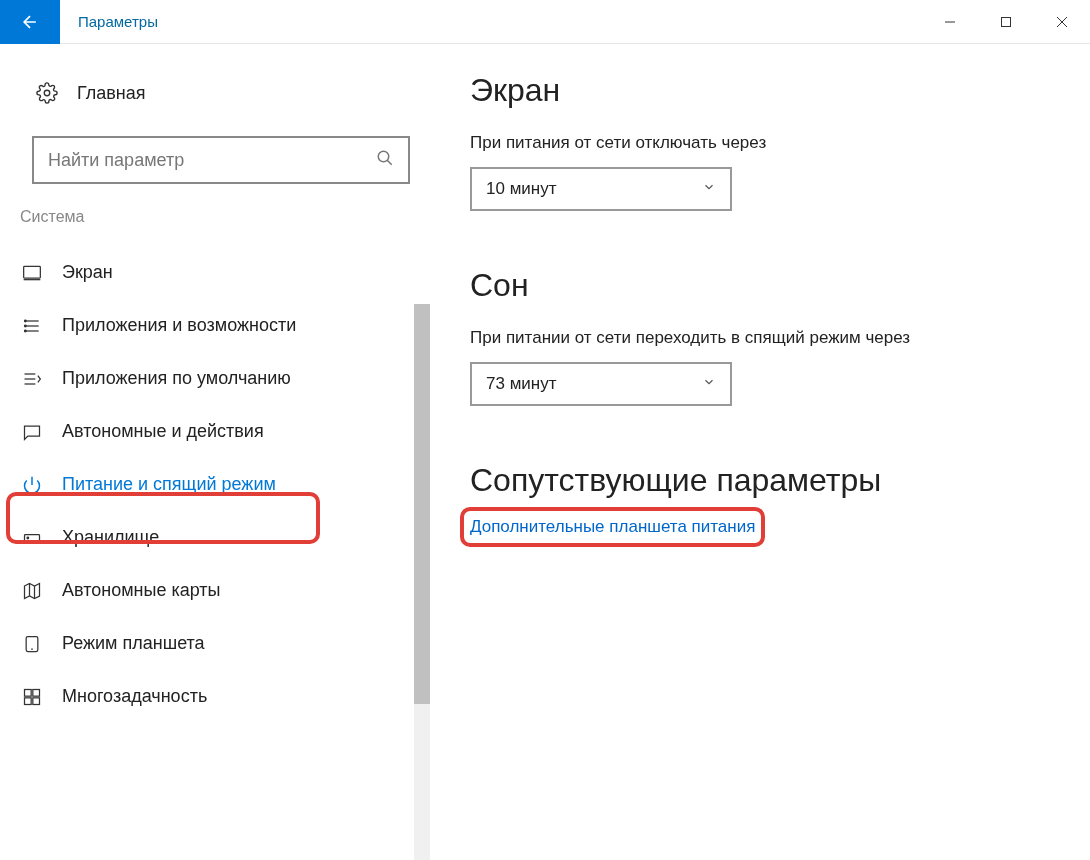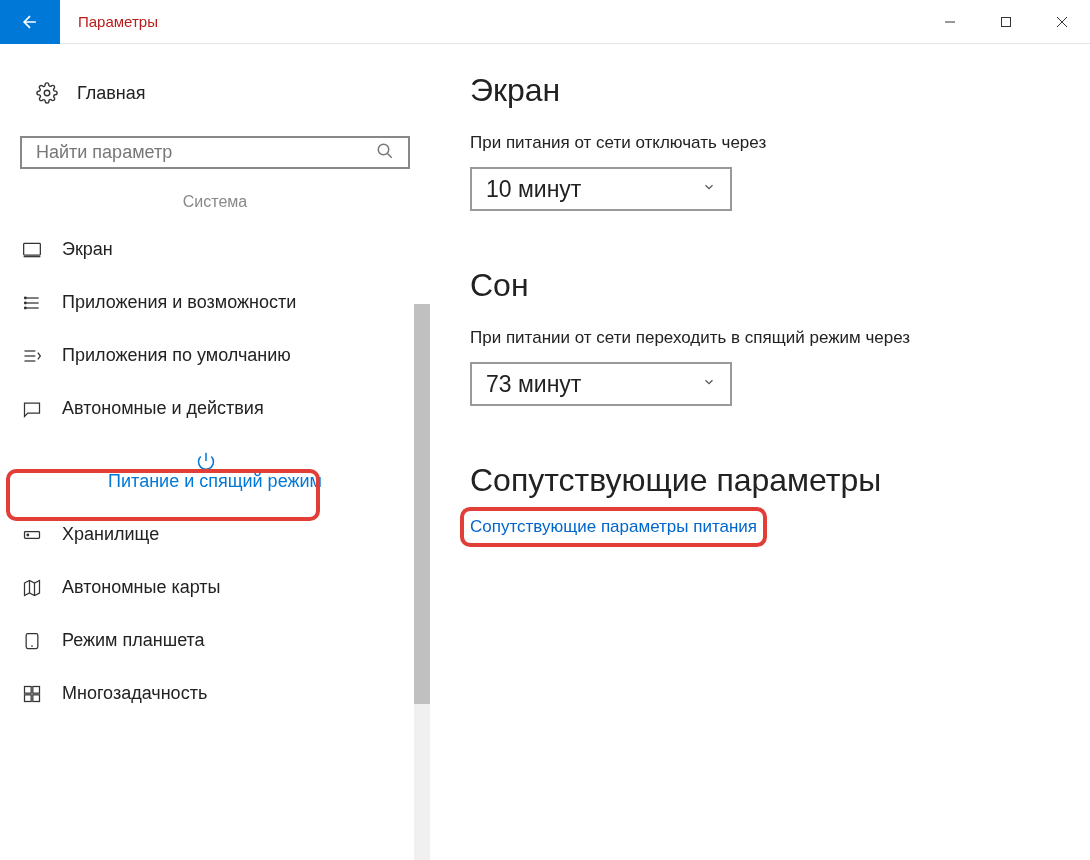--- a/index.html
+++ b/index.html
@@ -26,21 +26,21 @@
       height: 44px;
       background: #0078d7;
       display: flex;
       align-items: center;
       justify-content: center;
       color: #fff;
     }
     .title-text {
       padding-left: 18px;
       font-size: 15px;
-      color: #b91c1c;
+      color: #0369a1;
       flex: 1;
     }
     .window-controls {
       display: flex;
     }
     .window-btn {
       width: 56px;
       height: 44px;
       display: flex;
       align-items: center;
@@ -67,22 +67,22 @@
       display: flex;
       justify-content: center;
       margin-right: 18px;
       color: #333;
     }
     .home-row .label {
       font-size: 18px;
       color: #222;
     }
     .search-box {
-      margin: 0 20px 24px 20px;
-      height: 33px;
+      margin: 0 20px 24px 32px;
+      height: 48px;
       border: 2px solid #888;
       display: flex;
       align-items: center;
       padding: 0 14px;
     }
     .search-box input {
       border: none;
       outline: none;
       flex: 1;
       font-size: 18px;
@@ -92,22 +92,21 @@
     .search-box input::placeholder {
       color: #777;
     }
     .search-icon {
       color: #777;
     }
     .category-label {
       padding: 0 20px;
       font-size: 16px;
       color: #888;
-      margin-bottom: 12px;
-      text-align: center;
+      margin-bottom: 20px;
     }
     .nav-items {
       position: relative;
     }
     .nav-item {
       display: flex;
       align-items: center;
       padding: 16px 20px;
       cursor: pointer;
     }
@@ -172,21 +171,21 @@
       width: 262px;
       height: 44px;
       border: 2px solid #999;
       display: flex;
       align-items: center;
       justify-content: space-between;
       padding: 0 14px;
       margin-bottom: 56px;
     }
     .dropdown .value {
-      font-size: 23px;
+      font-size: 17px;
       color: #222;
     }
     .dropdown .chev {
       color: #555;
     }
     .link {
       color: #0066cc;
       font-size: 17px;
       cursor: pointer;
     }
@@ -299,21 +298,21 @@
 
       <div class="nav-item">
         <span class="icon">
           <svg width="20" height="20" viewBox="0 0 24 24" fill="none" stroke="currentColor" stroke-width="1.5">
               <path d="M3 5h18v12H7l-4 4V5z"></path>
             </svg>
         </span>
         <span class="label">Автономные и действия</span>
       </div>
 
-      <div class="nav-item active" style="position:relative;flex-direction:column;">
+      <div class="nav-item active" style="position:relative;">
         <span class="icon">
           <svg width="20" height="20" viewBox="0 0 24 24" fill="none" stroke="currentColor" stroke-width="1.8">
               <path d="M18.36 6.64a9 9 0 1 1-12.73 0"></path>
               <line x1="12" y1="2" x2="12" y2="12"></line>
             </svg>
         </span>
         <span class="label">Питание и спящий режим</span>
       </div>
 
       <div class="nav-item">
@@ -385,18 +384,18 @@
       <span class="value">73 минут</span>
       <span class="chev">
         <svg width="14" height="14" viewBox="0 0 24 24" fill="none" stroke="currentColor" stroke-width="2">
             <polyline points="6 9 12 15 18 9"></polyline>
           </svg>
       </span>
     </div>
 
     <div class="section-heading small-gap">Сопутствующие параметры</div>
     <div class="link-wrap">
-      <span class="link">Сопутствующие параметры питания</span>
+      <span class="link">Дополнительные планшета питания</span>
       <div class="highlight-main"></div>
     </div>
 
   </div>
 </div>
 
 </body></html>

